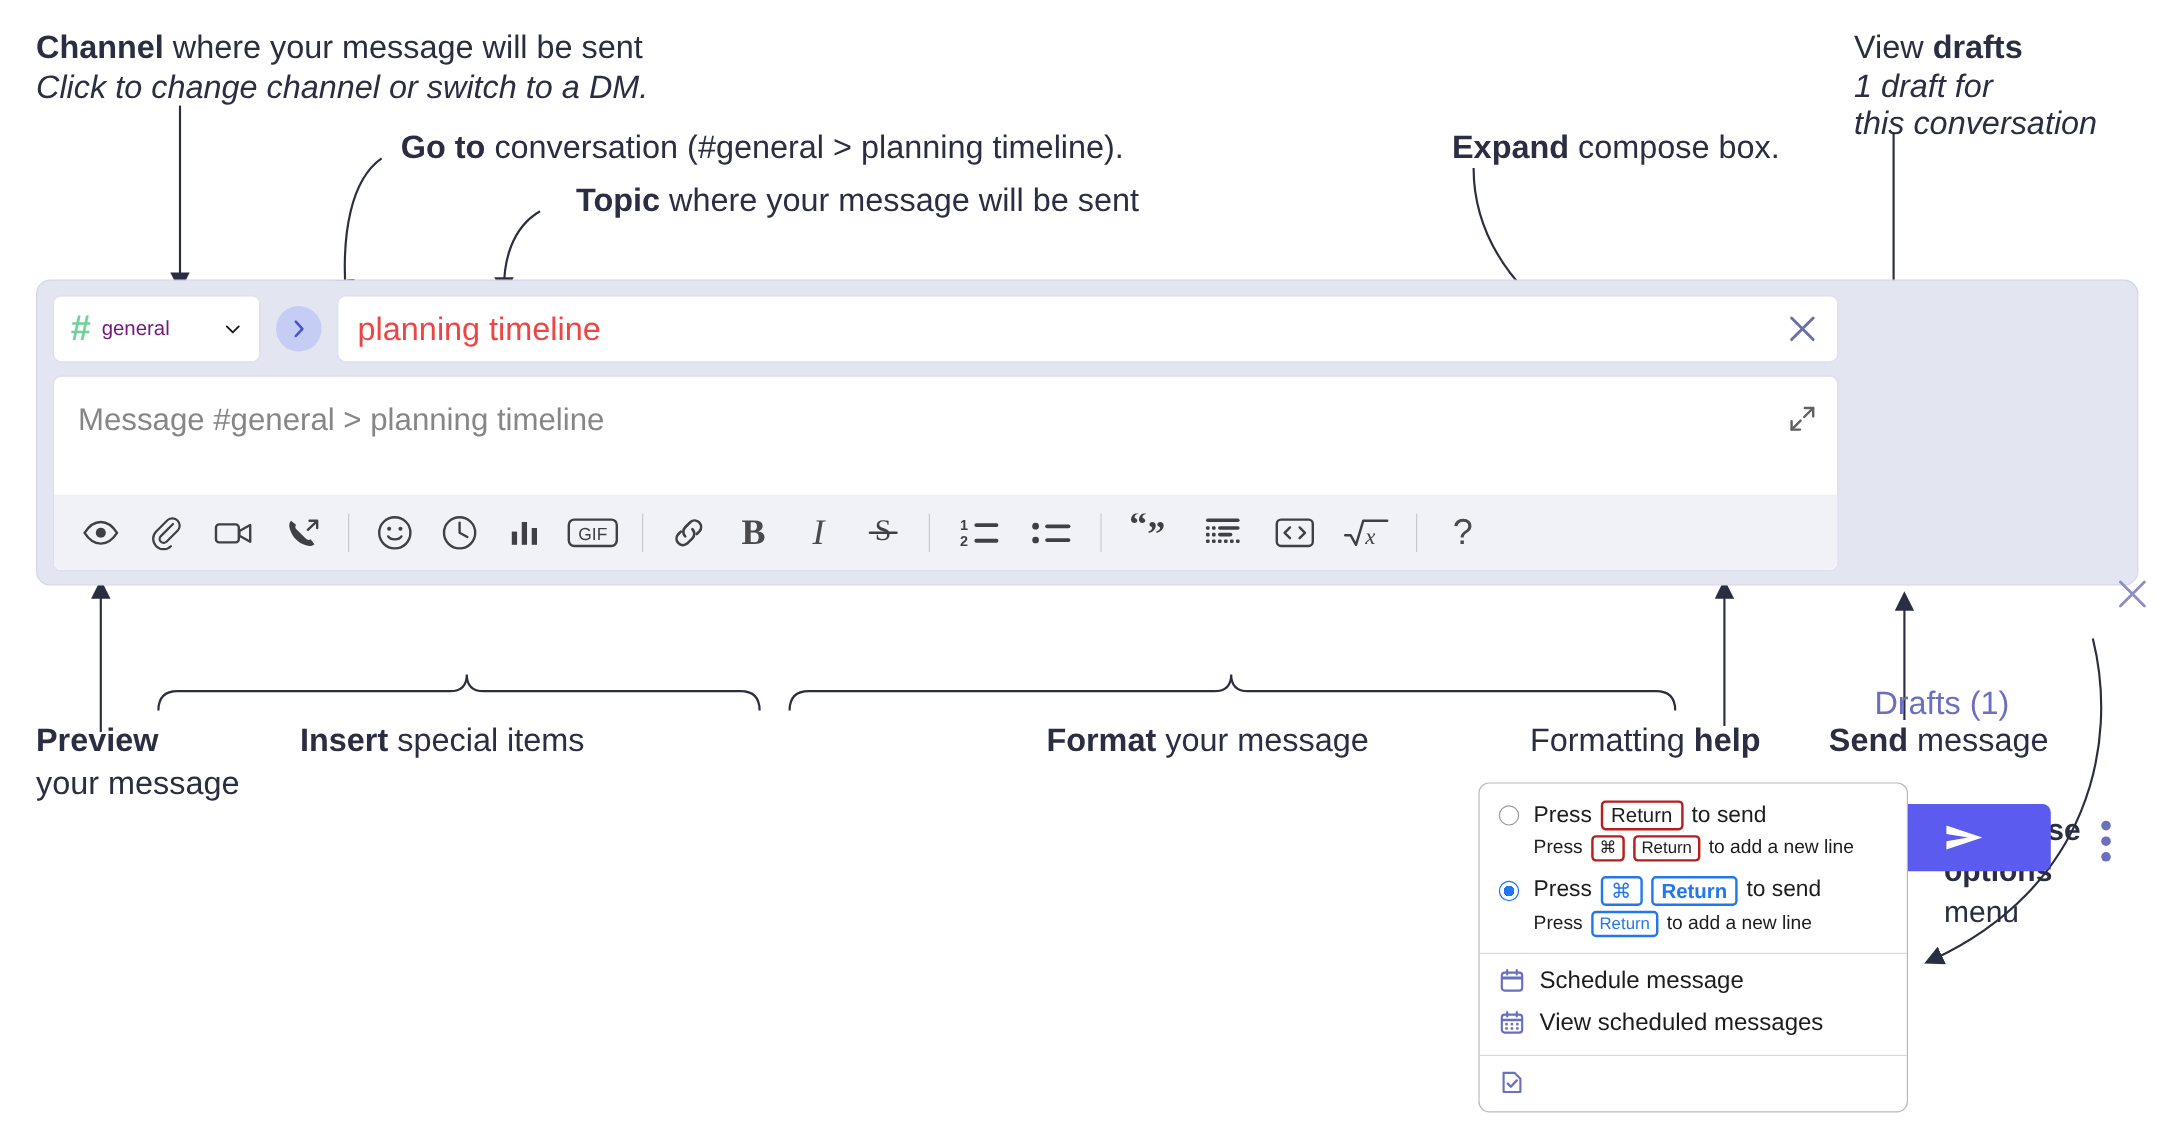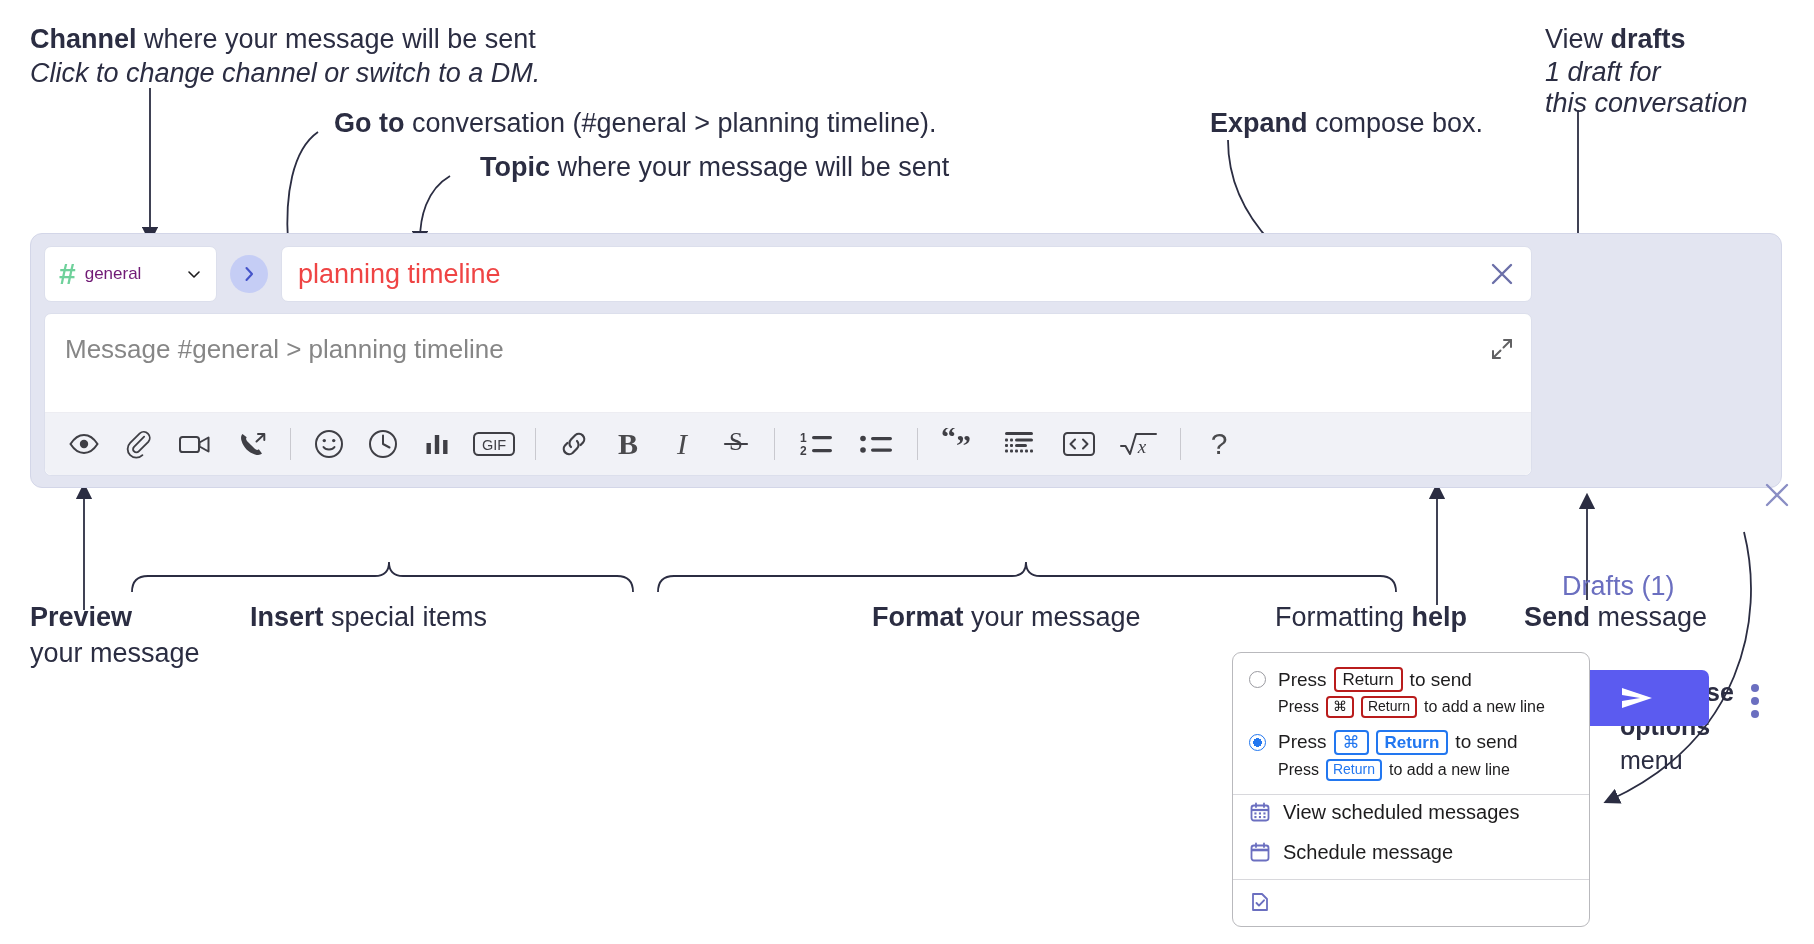--- a/index.html
+++ b/index.html
@@ -432,46 +432,46 @@
     <div class="subrow">
       <div class="mtxt sub">
         <span>Press</span>
         <span class="key sm blue">Return</span>
         <span>to add a new line</span>
       </div>
     </div>
 
     <div class="mdiv"></div>
 
+    <div class="mitem" style="margin-top:5px;">
+      <svg class="mi-icon" viewBox="0 0 22 22">
+        <rect x="2.5" y="4.5" width="17" height="15" rx="2.4" fill="none" stroke="#6b6fc0" stroke-width="1.8"></rect>
+        <path d="M2.5 9 L19.5 9" stroke="#6b6fc0" stroke-width="2.6"></path>
+        <path d="M7 2.5 L7 6 M15 2.5 L15 6" stroke="#6b6fc0" stroke-width="1.8" stroke-linecap="round"></path>
+      </svg>
+      <span class="mitem-label">Schedule message</span>
+    </div>
+
     <div class="mitem">
       <svg class="mi-icon" viewBox="0 0 22 22">
         <rect x="2.5" y="4.5" width="17" height="15" rx="2.4" fill="none" stroke="#6b6fc0" stroke-width="1.8"></rect>
         <path d="M2.5 9 L19.5 9" stroke="#6b6fc0" stroke-width="2.2"></path>
         <path d="M7 2.5 L7 6 M15 2.5 L15 6" stroke="#6b6fc0" stroke-width="1.8" stroke-linecap="round"></path>
         <g fill="#6b6fc0">
           <rect x="5.4" y="11.4" width="2.1" height="2.1"></rect>
             <rect x="9.9" y="11.4" width="2.1" height="2.1"></rect>
             <rect x="14.4" y="11.4" width="2.1" height="2.1"></rect>
           <rect x="5.4" y="15" width="2.1" height="2.1"></rect>
             <rect x="9.9" y="15" width="2.1" height="2.1"></rect>
             <rect x="14.4" y="15" width="2.1" height="2.1"></rect>
         </g>
       </svg>
       <span class="mitem-label">View scheduled messages</span>
     </div>
 
-    <div class="mitem" style="margin-top:5px;">
-      <svg class="mi-icon" viewBox="0 0 22 22">
-        <rect x="2.5" y="4.5" width="17" height="15" rx="2.4" fill="none" stroke="#6b6fc0" stroke-width="1.8"></rect>
-        <path d="M2.5 9 L19.5 9" stroke="#6b6fc0" stroke-width="2.6"></path>
-        <path d="M7 2.5 L7 6 M15 2.5 L15 6" stroke="#6b6fc0" stroke-width="1.8" stroke-linecap="round"></path>
-      </svg>
-      <span class="mitem-label">Schedule message</span>
-    </div>
-
     <div class="mdiv"></div>
 
     <div class="mitem" style="margin-top:5px;margin-bottom:7px;">
       <svg class="mi-icon" viewBox="0 0 22 22">
         <path d="M4 3 L13 3 L18 8 L18 19 L4 19 Z" fill="none" stroke="#6b6fc0" stroke-width="1.8" stroke-linejoin="round"></path>
         <path d="M7.5 12 L10 14.6 L15 9.3" fill="none" stroke="#6b6fc0" stroke-width="1.9" stroke-linecap="round" stroke-linejoin="round"></path>
       </svg>
     </div>
 
   </div>

